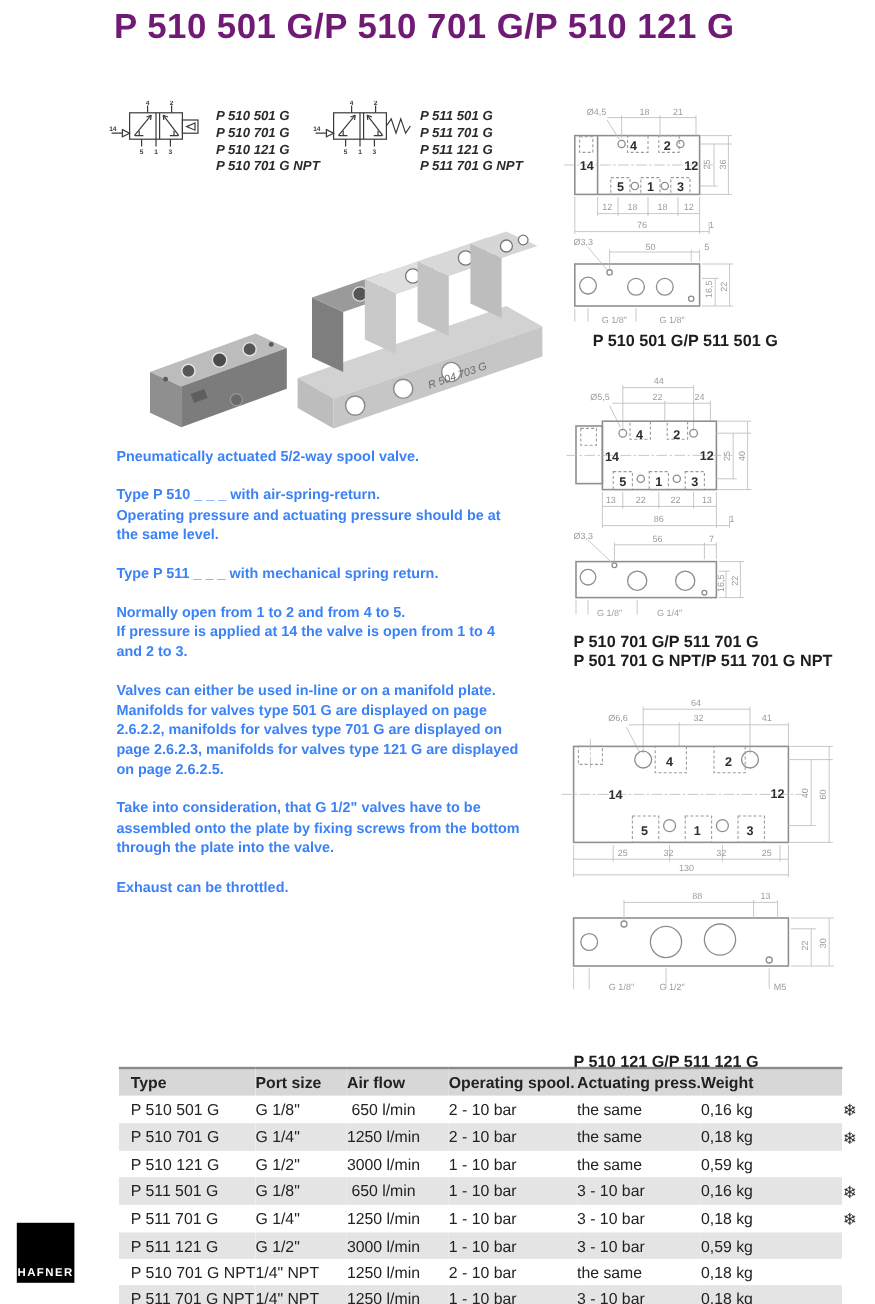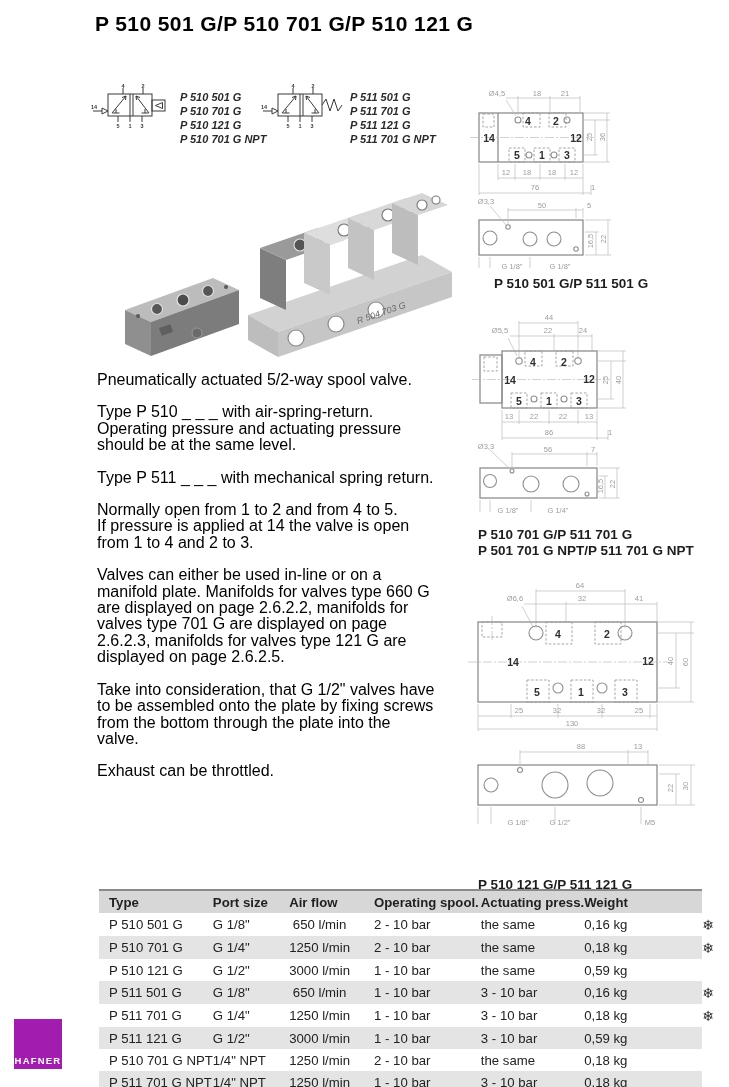--- a/index.html
+++ b/index.html
@@ -1,33 +1,33 @@
 <!DOCTYPE html>
 <html><head>
 <meta charset="utf-8">
 <style>
   * { margin:0; padding:0; box-sizing:border-box; }
   html,body { background:#ffffff; }
   body { font-family:"Liberation Sans", sans-serif; }
   .page { position:relative; width:729px; height:1087px; background:#fff; overflow:hidden; }
 
   
-  .title { position:absolute; left:95px; top:8px; font-size:21px; font-weight:bold;
-           color:#000000; line-height:31px; letter-spacing:0.4px; white-space:nowrap; }
+  .title { position:absolute; left:95px; top:8px; font-size:29px; font-weight:bold;
+           color:#701a75; line-height:31px; letter-spacing:0.4px; white-space:nowrap; }
 
   
   .sym-svg { position:absolute; }
   .sym-ln { stroke:#3a3a3a; stroke-width:1; fill:none; }
   .sym-t { font:bold 5.5px "Liberation Sans", sans-serif; fill:#3a3a3a; }
   .variants { position:absolute; font-size:11px; font-style:italic; font-weight:bold;
               color:#2a2a2a; line-height:14px; white-space:nowrap; }
 
   
-  .desc { position:absolute; left:97px; top:372px; width:338px; font-size:16px;
-          color:#000000; line-height:16.4px; }
+  .desc { position:absolute; left:97px; top:372px; width:338px; font-size:12px;
+          color:#3b82f6; line-height:16.4px;font-weight:bold; }
   .desc p { margin:0 0 16px 0; }
   .desc .line { display:block; }
 
   
   .dwg { position:absolute; }
   .bodyln { fill:none; stroke:#8e8e8e; stroke-width:1.3; }
   .thinln { fill:none; stroke:#bcbcbc; stroke-width:0.7; }
   .dashln { fill:none; stroke:#9a9a9a; stroke-width:0.9; stroke-dasharray:2.5 1.8; }
   .clln   { fill:none; stroke:#b4b4b4; stroke-width:0.6; stroke-dasharray:9 2 2 2; }
   .holec  { fill:none; stroke:#8e8e8e; stroke-width:1.1; }
@@ -45,21 +45,21 @@
                          font-weight:bold; }
   .spec-table thead th.frost-col { background:transparent; border-top:none; }
   .spec-table tr.alt td { background:#e4e4e4; }
   .spec-table tr.alt td.frost-cell { background:transparent; }
   .spec-table th:first-child, .spec-table td:first-child { padding-left:10px; }
   .spec-table td.air { text-align:center; padding-right:24px; }
   .frost-cell { text-align:center; font-size:14px; color:#2b2b2b; }
 
   
   .logo { position:absolute; left:14px; top:1019px; width:48px; height:50px;
-          background:#a21caf; }
+          background:#000000; }
   .logo span { position:absolute; left:0; right:0; bottom:3px; text-align:center;
                color:#fff; font-size:9.5px; font-weight:bold; letter-spacing:1.2px; }
 </style>
 </head>
 <body>
 
 <div class="page">
 
   <div class="title">
     <div>P 510 501 G/P 510 701 G/P 510 121 G</div>
@@ -192,21 +192,21 @@
       <span class="line">Operating pressure and actuating pressure should be at the same level.</span>
     </p>
     <p>
         <span class="line">Type P 511 _ _ _ with mechanical spring return.</span>
       </p>
     <p>
       <span class="line">Normally open from 1 to 2 and from 4 to 5.</span>
       <span class="line">If pressure is applied at 14 the valve is open from 1 to 4 and 2 to 3.</span>
     </p>
     <p>
-        <span class="line">Valves can either be used in-line or on a manifold plate. Manifolds for valves type 660 G are displayed on page 2.6.2.2, manifolds for valves type 701 G are displayed on page 2.6.2.3, manifolds for valves type 121 G are displayed on page 2.6.2.5.</span>
+        <span class="line">Valves can either be used in-line or on a manifold plate. Manifolds for valves type 501 G are displayed on page 2.6.2.2, manifolds for valves type 701 G are displayed on page 2.6.2.3, manifolds for valves type 121 G are displayed on page 2.6.2.5.</span>
       </p>
     <p>
         <span class="line">Take into consideration, that G 1/2" valves have to be assembled  onto the plate by fixing screws from the bottom through the plate into the valve.</span>
       </p>
     <p>
         <span class="line">Exhaust can be throttled.</span>
       </p>
   </div>
 
   <svg class="dwg" style="left:462px; top:88px;" width="258" height="186" viewBox="0 0 258 186">

